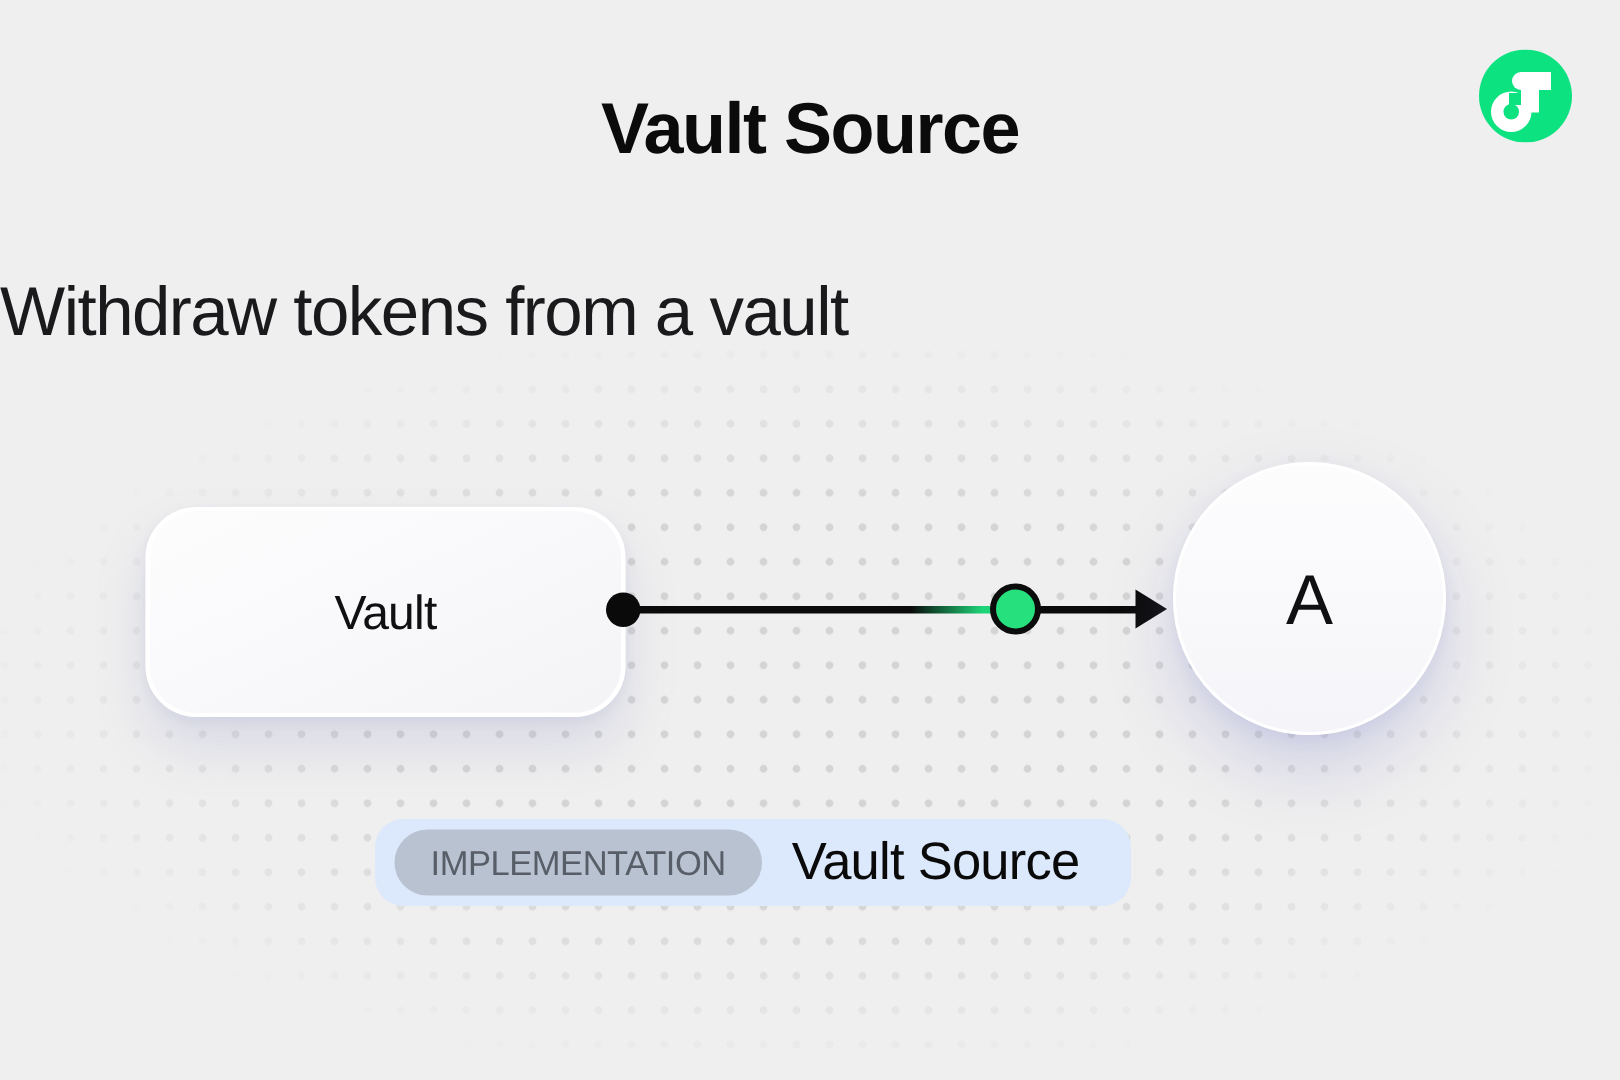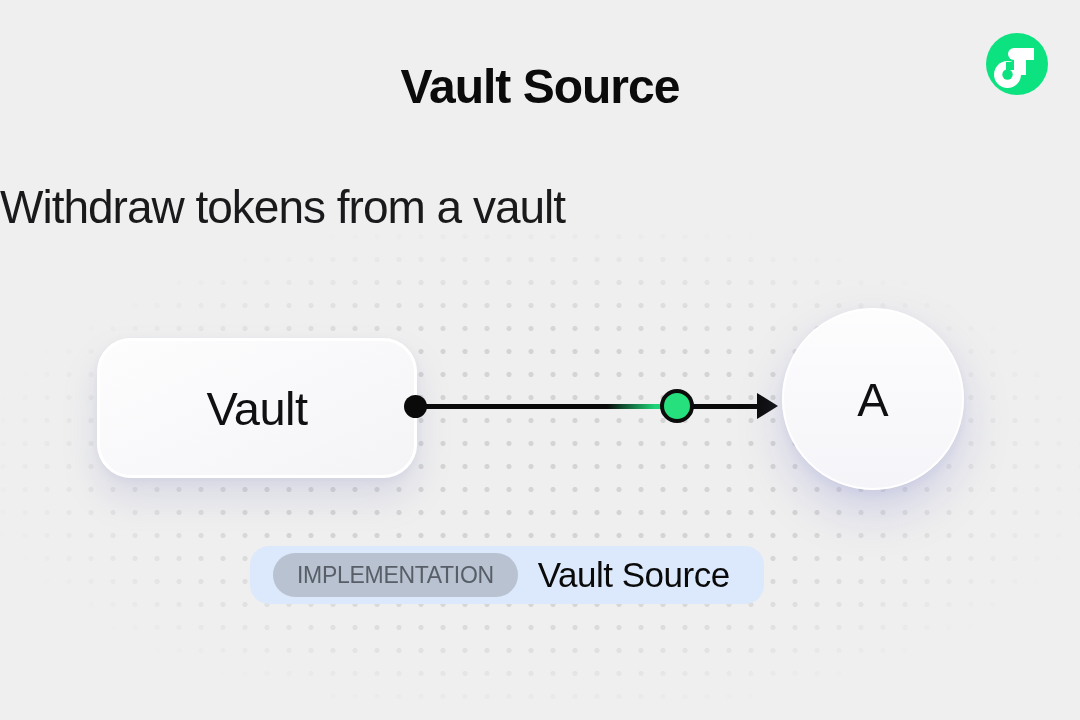--- a/index.html
+++ b/index.html
@@ -45,21 +45,21 @@
     position:absolute; left:97px; top:338px;
     width:320px; height:140px;
     border-radius:34px;
     background:linear-gradient(155deg, #fdfdfe 0%, #f4f4f7 100%);
     border:3px solid #ffffff;
     box-shadow:0 20px 35px rgba(128,134,190,0.20), 0 3px 8px rgba(128,134,190,0.10);
     display:flex; align-items:center; justify-content:center;
     box-sizing:border-box;
   }
   .vault-node .node-label {
-    font-size:47px; color:#101012; letter-spacing:-0.5px;
+    font-size:32px; color:#101012; letter-spacing:-0.5px;
   }
 
   .target-node {
     position:absolute; left:782px; top:308px;
     width:182px; height:182px;
     border-radius:50%;
     background:linear-gradient(180deg, #fdfdfe 0%, #f5f5f9 100%);
     border:2px solid #ffffff;
     box-shadow:0 22px 45px rgba(136,140,205,0.30), 0 4px 10px rgba(136,140,205,0.12);
     display:flex; align-items:center; justify-content:center;
@@ -93,21 +93,21 @@
     border-bottom:13px solid transparent;
     border-left:21px solid #0a0a0a;
   }
 
   
   .badge {
     position:absolute; left:250px; top:546px;
     height:58px;
     display:inline-flex; align-items:center;
     gap:20px;
-    padding:0 34px 0 23px;
+    padding:0 34px 0 13px;
     border-radius:19px;
     background:#dce8fb;
     box-sizing:border-box;
   }
   .badge-tag {
     display:inline-flex; align-items:center;
     height:44px;
     padding:0 24px;
     border-radius:22px;
     background:#b8c2d0;

